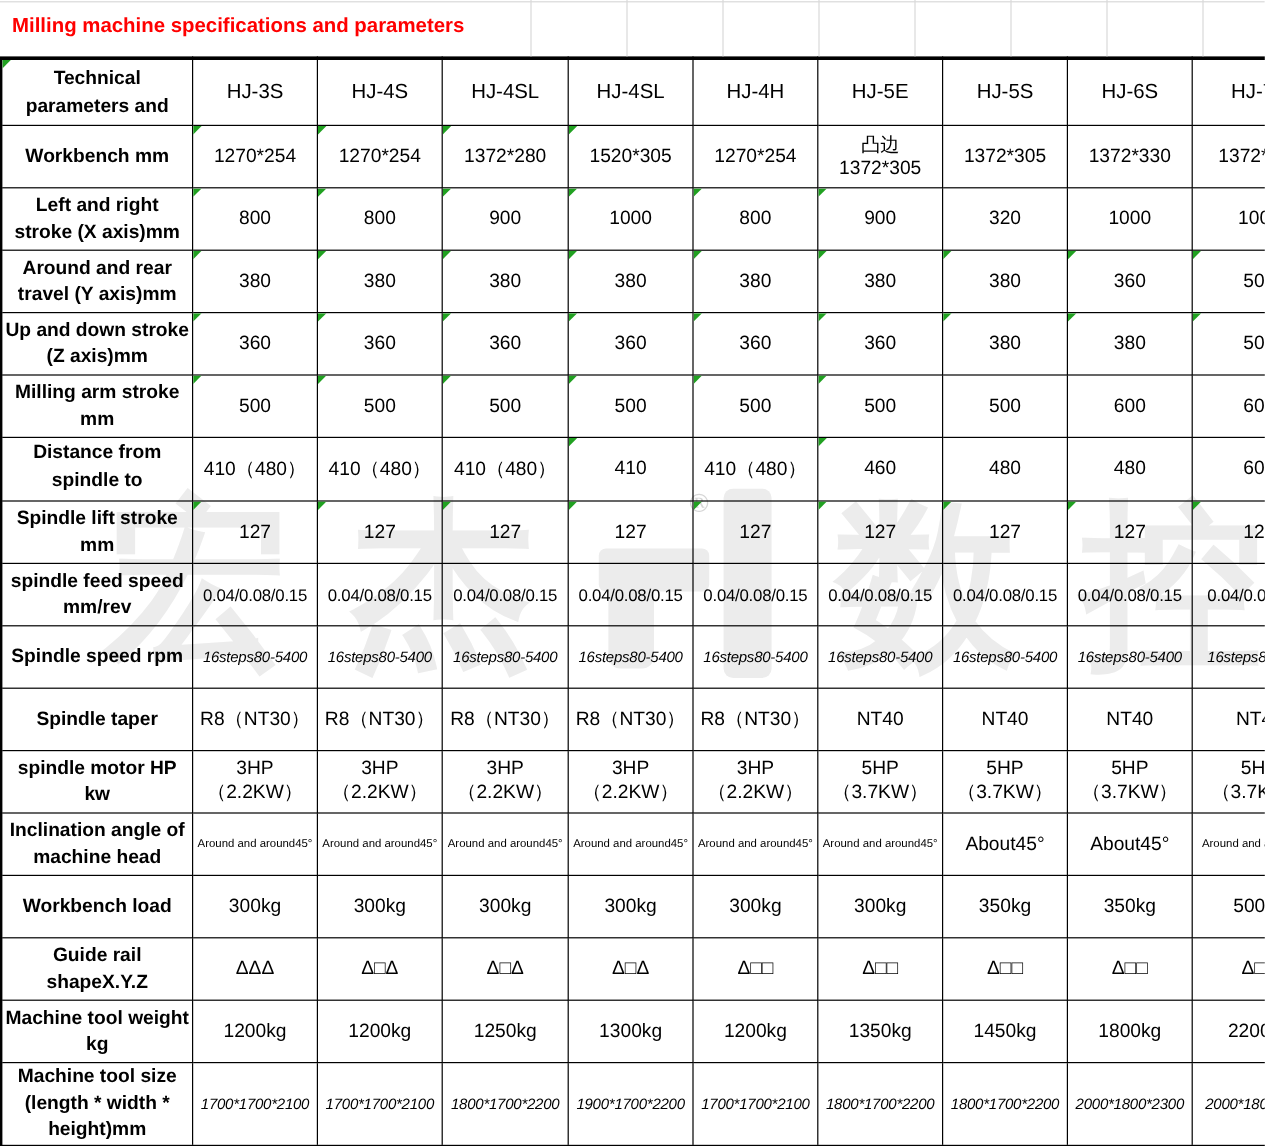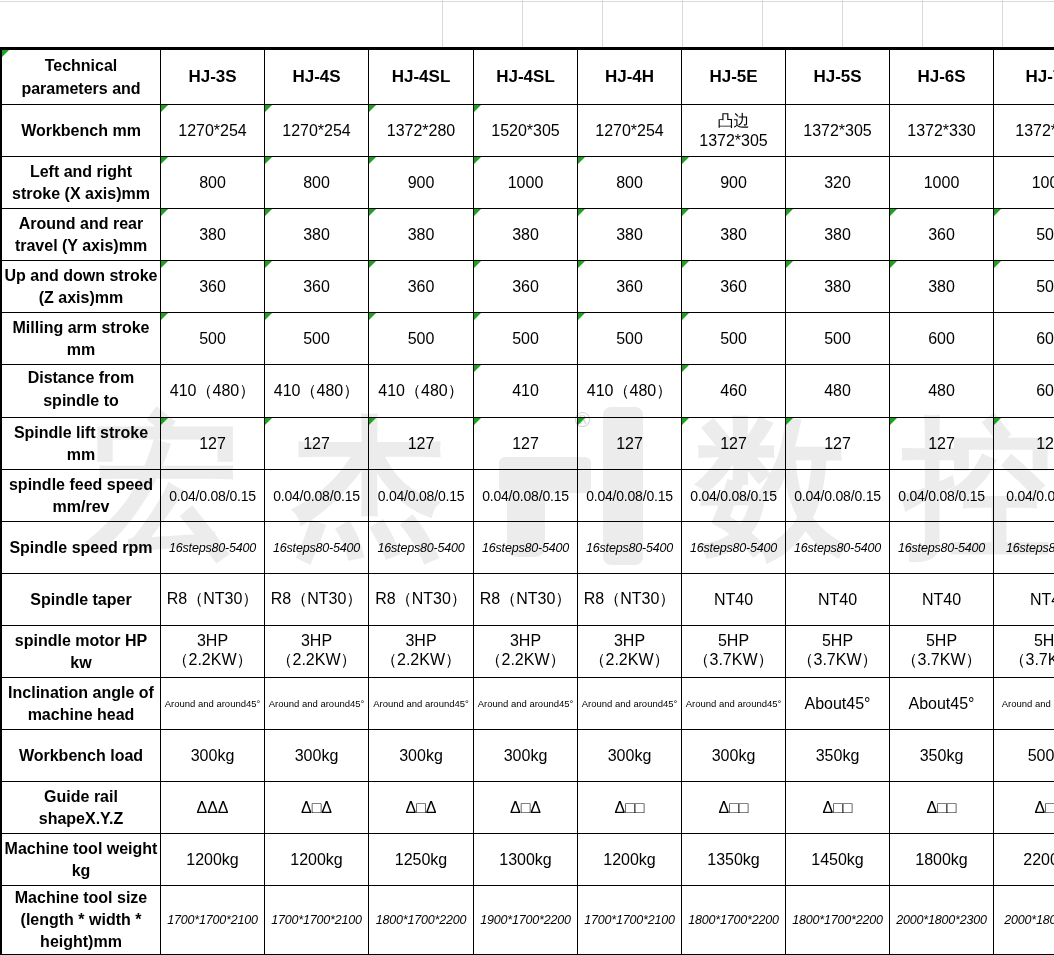--- a/index.html
+++ b/index.html
@@ -39,38 +39,39 @@
     background:transparent;
   }
   table.spec th,table.spec td{
     border:1.5px solid #000;position:relative;
     text-align:center;vertical-align:middle;
     padding:1px 2px;background:transparent;overflow:hidden;
   }
   tr.hdr{height:56px;}
   tr.r{height:52px;}
   tr.r-tall{height:66px;}
-  th.model{font-size:17px;font-weight:bold;}
+  th.model{font-size:17px;font-weight:normal;}
   th.rowlbl{font-size:16px;font-weight:bold;line-height:22px;}
   th.hdrlbl{font-size:16px;font-weight:bold;line-height:23px;}
   th.rowlbl.clip .lbl{height:50px;overflow:hidden;line-height:23px;}
   td.n{font-size:16px;}
   td.m{font-size:14px;letter-spacing:-0.2px;}
   td.s{font-size:12.5px;letter-spacing:-0.2px;font-style:italic;}
   td.t{font-size:9.5px;}
   .flag{
     position:absolute;left:0;top:0;width:0;height:0;
     border-top:7px solid #21a121;border-right:7px solid transparent;
   }
 </style>
 </head>
 <body>
 
 <div class="title-strip">
   <div class="top-gridline"></div>
+  <span class="page-title">Milling machine specifications and parameters</span>
 <div class="v-gridline" style="left: 442px;"></div>
     <div class="v-gridline" style="left: 522px;"></div>
     <div class="v-gridline" style="left: 602px;"></div>
     <div class="v-gridline" style="left: 682px;"></div>
     <div class="v-gridline" style="left: 762px;"></div>
     <div class="v-gridline" style="left: 842px;"></div>
     <div class="v-gridline" style="left: 922px;"></div>
     <div class="v-gridline" style="left: 1002px;"></div>
   </div>
 

